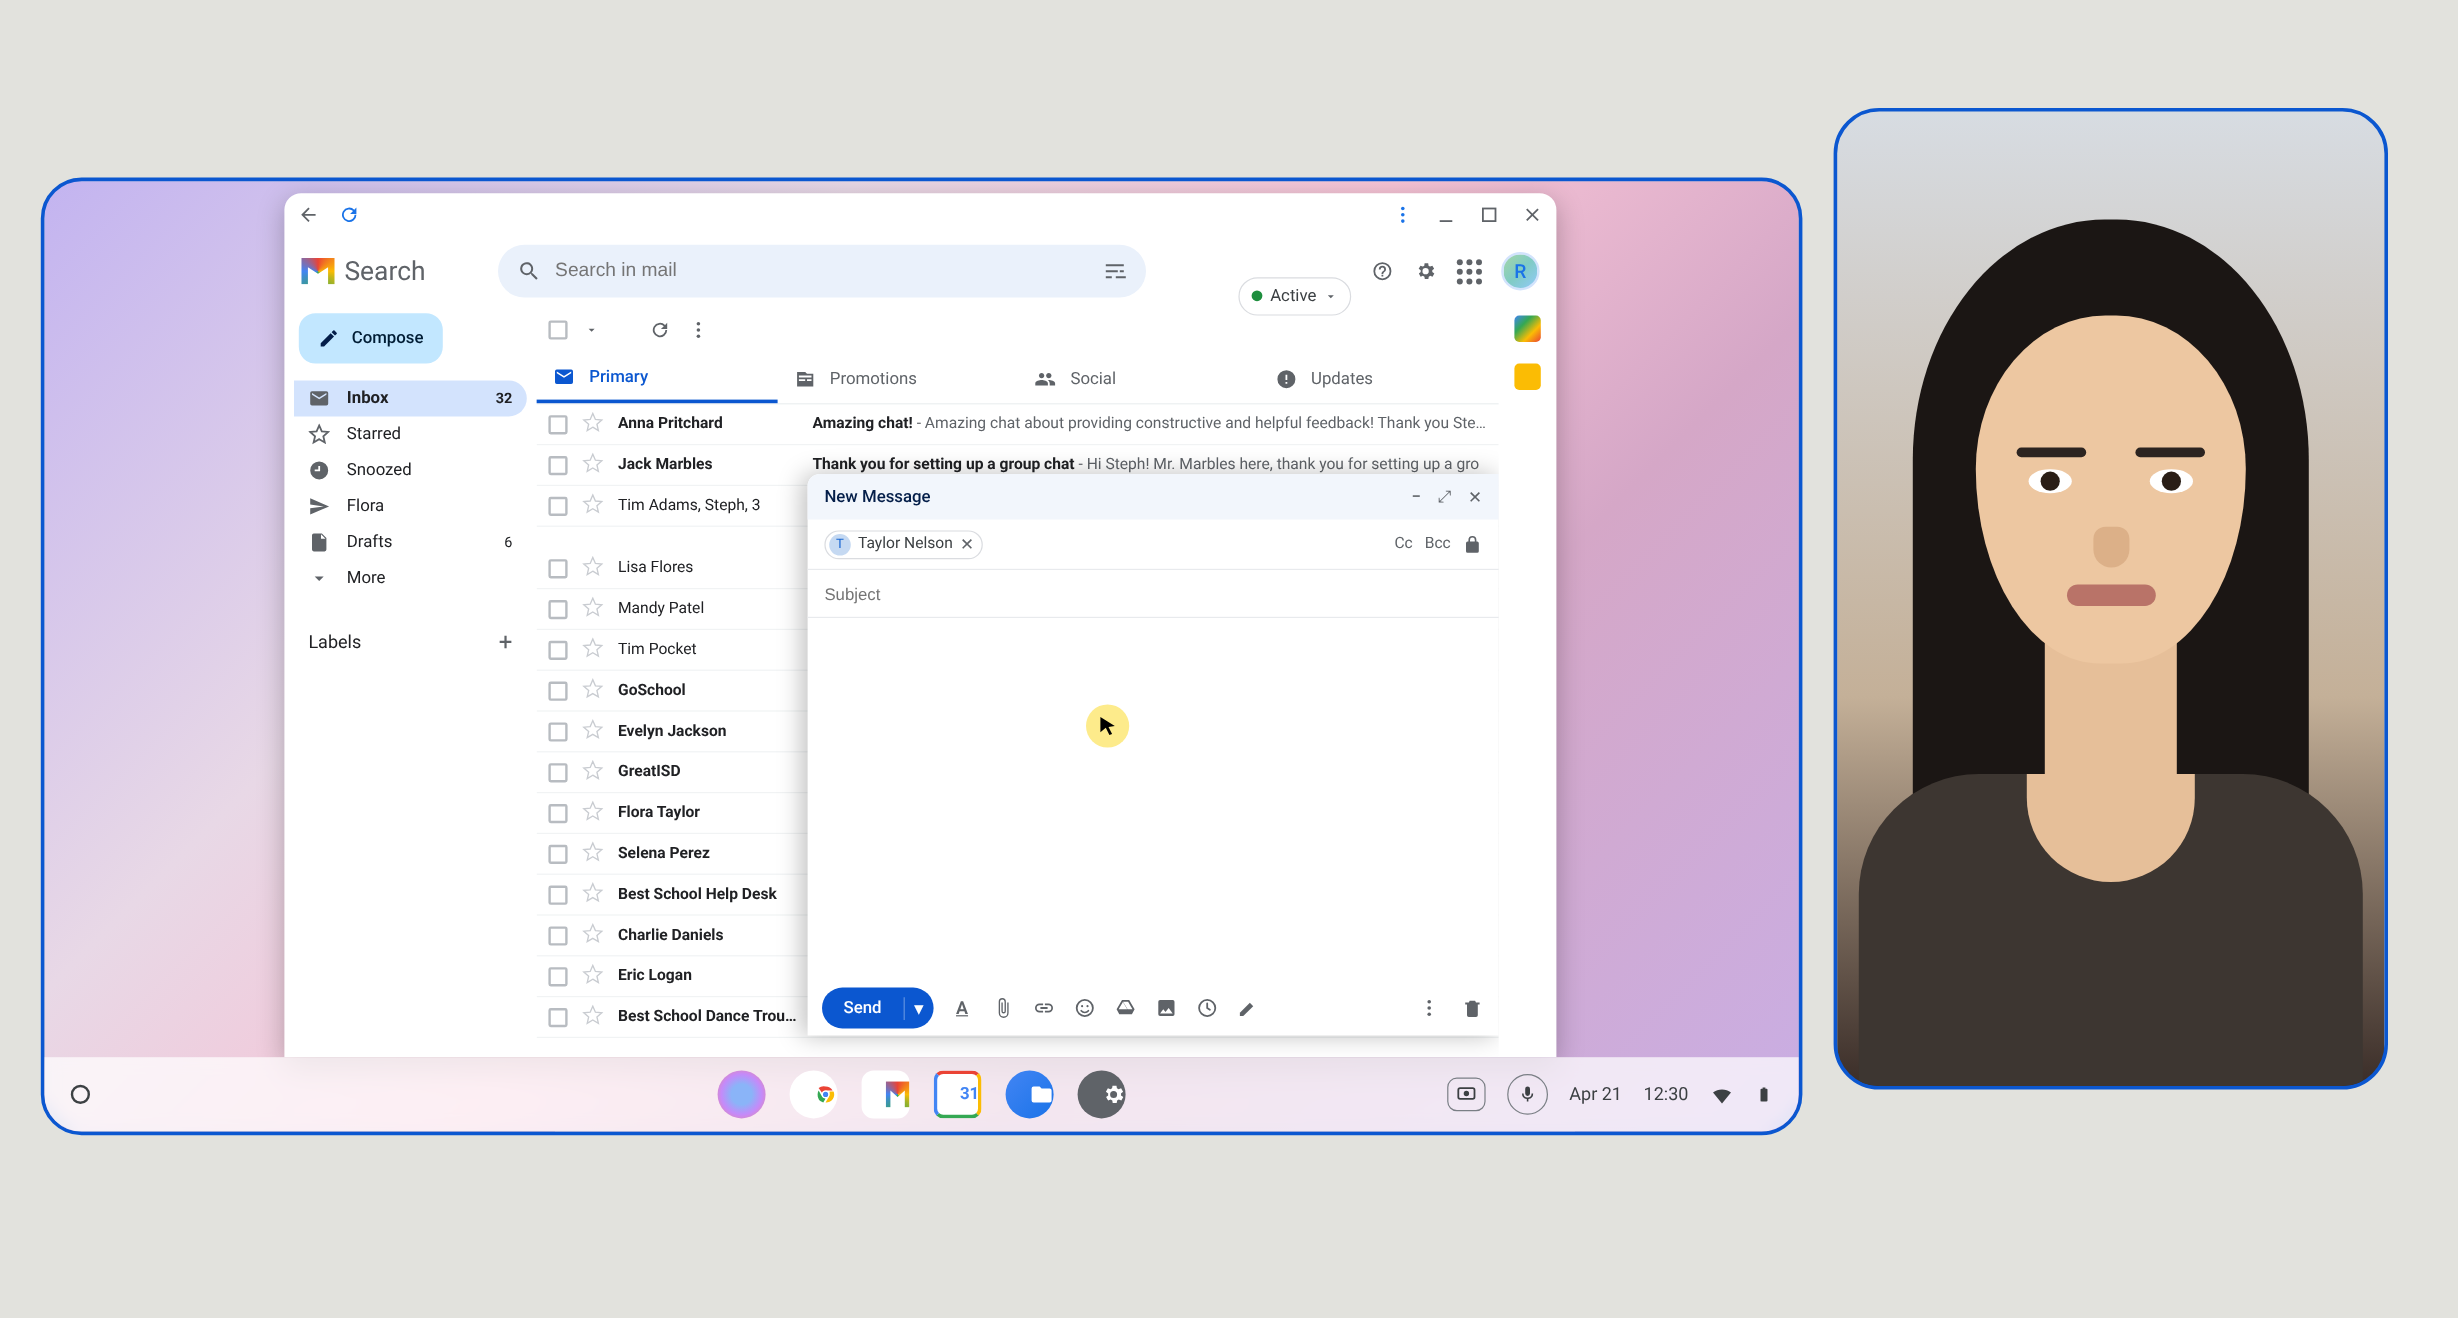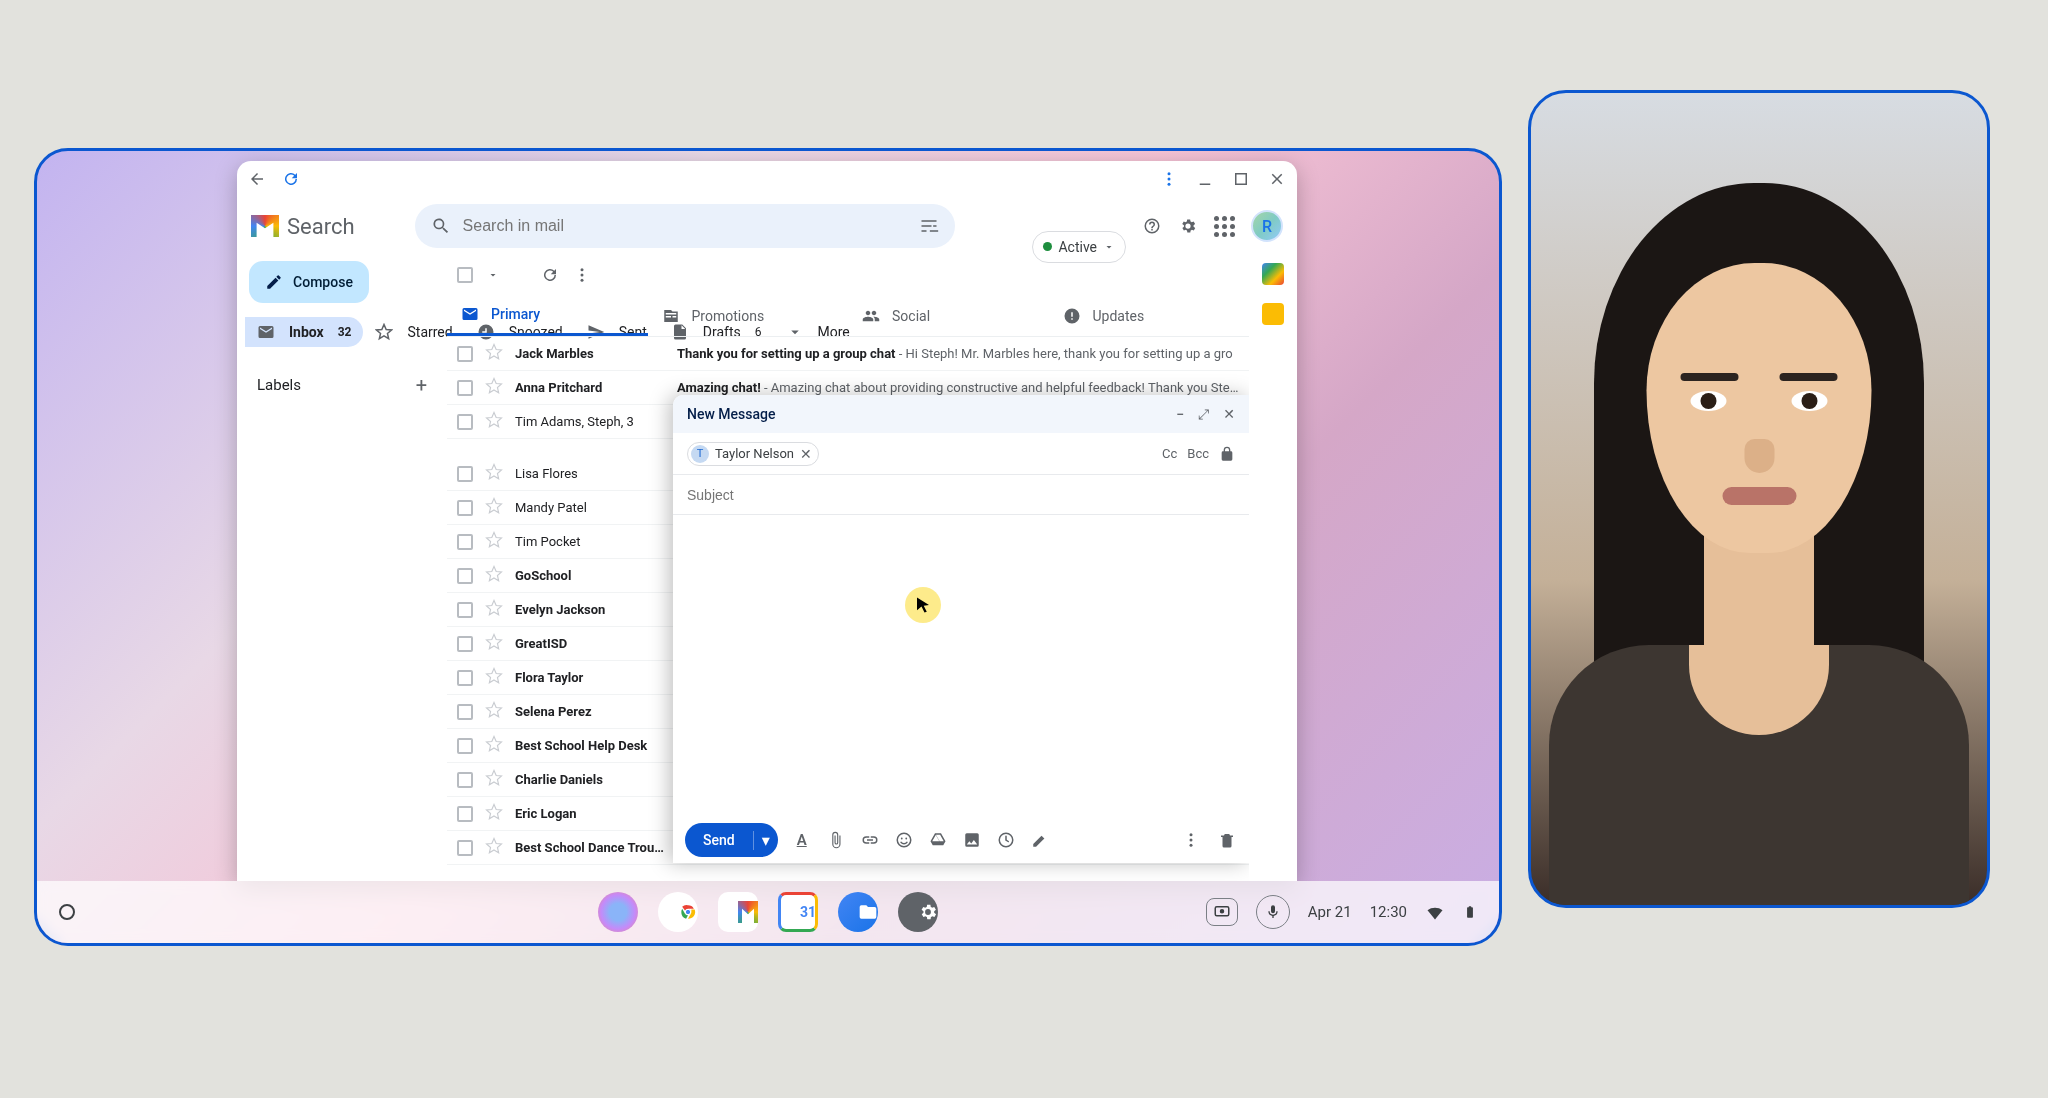--- a/index.html
+++ b/index.html
@@ -78,21 +78,21 @@
   .avatar-r { width:32px; height:32px; border-radius:50%; background:linear-gradient(135deg,#a5d6a7,#80cbc4,#90caf9); color:#1a73e8; display:flex; align-items:center; justify-content:center; font-weight:500; border:2px solid #d2e3fc; }
   .main { flex:1; display:flex; overflow:hidden; position:relative; }
   .sidebar { width:210px; padding:6px 8px 0 8px; }
   .compose {
     background:#c2e7ff; color:#001d35;
     width:120px; height:42px;
     border-radius:14px; display:flex; align-items:center; justify-content:center; gap:10px;
     font-size:14px; font-weight:500; cursor:pointer; margin-bottom:14px; margin-left:4px;
   }
   .compose svg { width:18px; height:18px; }
-  .navlist { display:flex; flex-direction:row; }
+  .navlist { display:flex; flex-direction:column; }
   .navitem {
     height:30px; display:flex; align-items:center; gap:14px; padding:0 12px;
     border-radius:0 16px 16px 0; font-size:14px; color:#202124; cursor:pointer;
   }
   .navitem.active { background:#d3e3fd; font-weight:700; }
   .navitem .count { margin-left:auto; font-size:12px; }
   .navitem svg { width:18px; height:18px; fill:#5f6368; }
   .labels-row { display:flex; align-items:center; justify-content:space-between; padding:0 12px; margin-top:26px; font-size:15px; color:#202124; }
   .content { flex:1; display:flex; flex-direction:column; overflow:hidden; position:relative; }
   .toolbar {
@@ -309,21 +309,21 @@
             <div class="navitem">
               <svg viewBox="0 0 24 24">
                 <path d="M12 2a10 10 0 1 0 0 20 10 10 0 0 0 0-20zm1 11H7v-2h4V7h2v6z"></path>
               </svg>
               <span>Snoozed</span>
             </div>
             <div class="navitem">
               <svg viewBox="0 0 24 24">
                 <path d="M2 21l21-9L2 3v7l15 2-15 2v7z"></path>
               </svg>
-              <span>Sent</span>
+              <span>Flora</span>
             </div>
             <div class="navitem">
               <svg viewBox="0 0 24 24">
                 <path d="M6 2h9l5 5v13a2 2 0 0 1-2 2H6a2 2 0 0 1-2-2V4a2 2 0 0 1 2-2zm8 1v5h5"></path>
               </svg>
               <span>Drafts</span>
               <span class="count">6</span>
             </div>
             <div class="navitem">
               <svg viewBox="0 0 24 24">
@@ -379,30 +379,30 @@
               </svg>
               <span>Updates</span>
             </div>
           </div>
         <div class="mail-list" id="maillist">
             <div class="mail-row unread">
               <div class="cb"></div>
               <span class="star"><svg viewBox="0 0 24 24">
                   <path d="M12 17.3l6.2 3.7-1.6-7 5.4-4.7-7.1-.6L12 2 9.1 8.7 2 9.3l5.4 4.7-1.6 7z" fill="none" stroke="currentColor" stroke-width="1.5"></path>
                 </svg></span>
+              <span class="sender">Anna Pritchard</span>
+              <span class="subject"><b>Amazing chat!</b> - Amazing chat about providing constructive and helpful feedback! Thank you Stepi</span>
+            </div>
+            <div class="mail-row unread">
+              <div class="cb"></div>
+              <span class="star"><svg viewBox="0 0 24 24">
+                  <path d="M12 17.3l6.2 3.7-1.6-7 5.4-4.7-7.1-.6L12 2 9.1 8.7 2 9.3l5.4 4.7-1.6 7z" fill="none" stroke="currentColor" stroke-width="1.5"></path>
+                </svg></span>
               <span class="sender">Jack Marbles</span>
               <span class="subject"><b>Thank you for setting up a group chat</b> - Hi Steph! Mr. Marbles here, thank you for setting up a gro</span>
-            </div>
-            <div class="mail-row unread">
-              <div class="cb"></div>
-              <span class="star"><svg viewBox="0 0 24 24">
-                  <path d="M12 17.3l6.2 3.7-1.6-7 5.4-4.7-7.1-.6L12 2 9.1 8.7 2 9.3l5.4 4.7-1.6 7z" fill="none" stroke="currentColor" stroke-width="1.5"></path>
-                </svg></span>
-              <span class="sender">Anna Pritchard</span>
-              <span class="subject"><b>Amazing chat!</b> - Amazing chat about providing constructive and helpful feedback! Thank you Stepi</span>
             </div>
             <div class="mail-row">
               <div class="cb"></div>
               <span class="star"><svg viewBox="0 0 24 24">
                   <path d="M12 17.3l6.2 3.7-1.6-7 5.4-4.7-7.1-.6L12 2 9.1 8.7 2 9.3l5.4 4.7-1.6 7z" fill="none" stroke="currentColor" stroke-width="1.5"></path>
                 </svg></span>
               <span class="sender">Tim Adams, Steph, 3</span>
               <span class="subject"></span>
             </div>
             <div class="mail-row" style="margin-top: 18px;">

